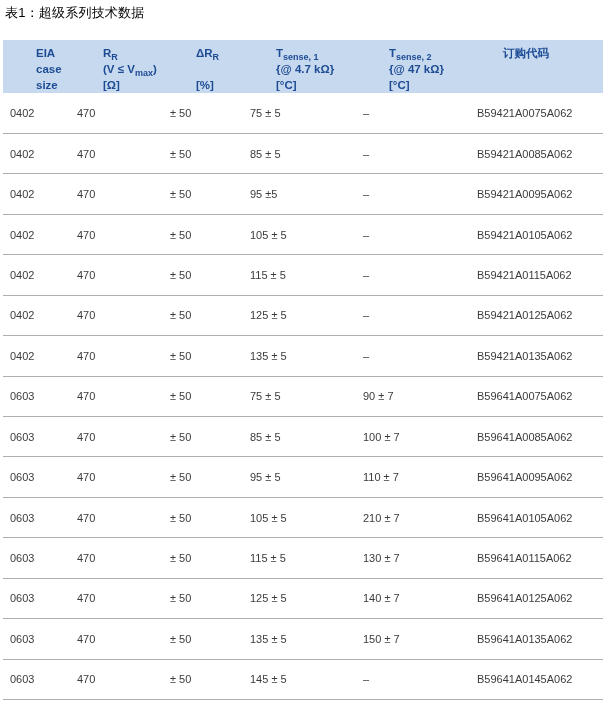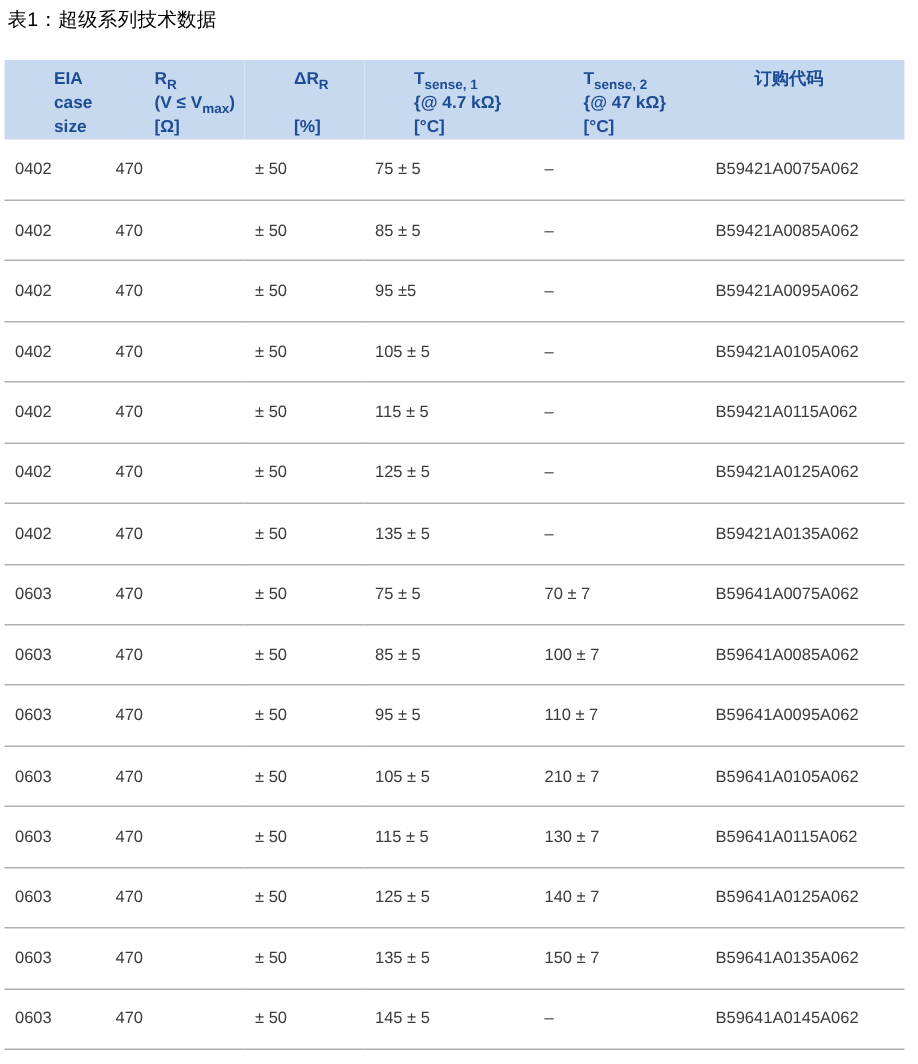--- a/index.html
+++ b/index.html
@@ -161,21 +161,21 @@
           <td>± 50</td>
           <td>135 ± 5</td>
           <td>–</td>
           <td>B59421A0135A062</td>
         </tr>
         <tr>
           <td>0603</td>
           <td>470</td>
           <td>± 50</td>
           <td>75 ± 5</td>
-          <td>70 ± 7</td>
+          <td>90 ± 7</td>
           <td>B59641A0075A062</td>
         </tr>
         <tr>
           <td>0603</td>
           <td>470</td>
           <td>± 50</td>
           <td>85 ± 5</td>
           <td>100 ± 7</td>
           <td>B59641A0085A062</td>
         </tr>

